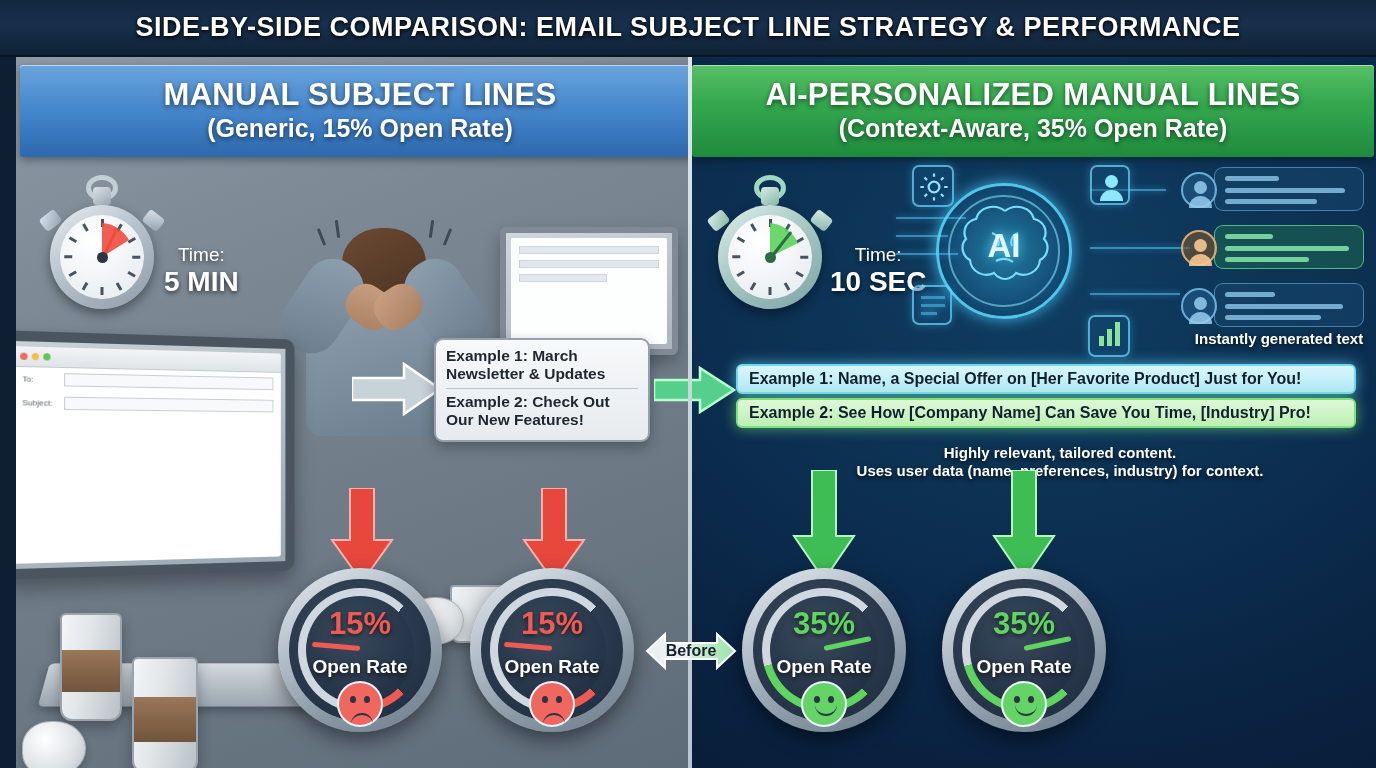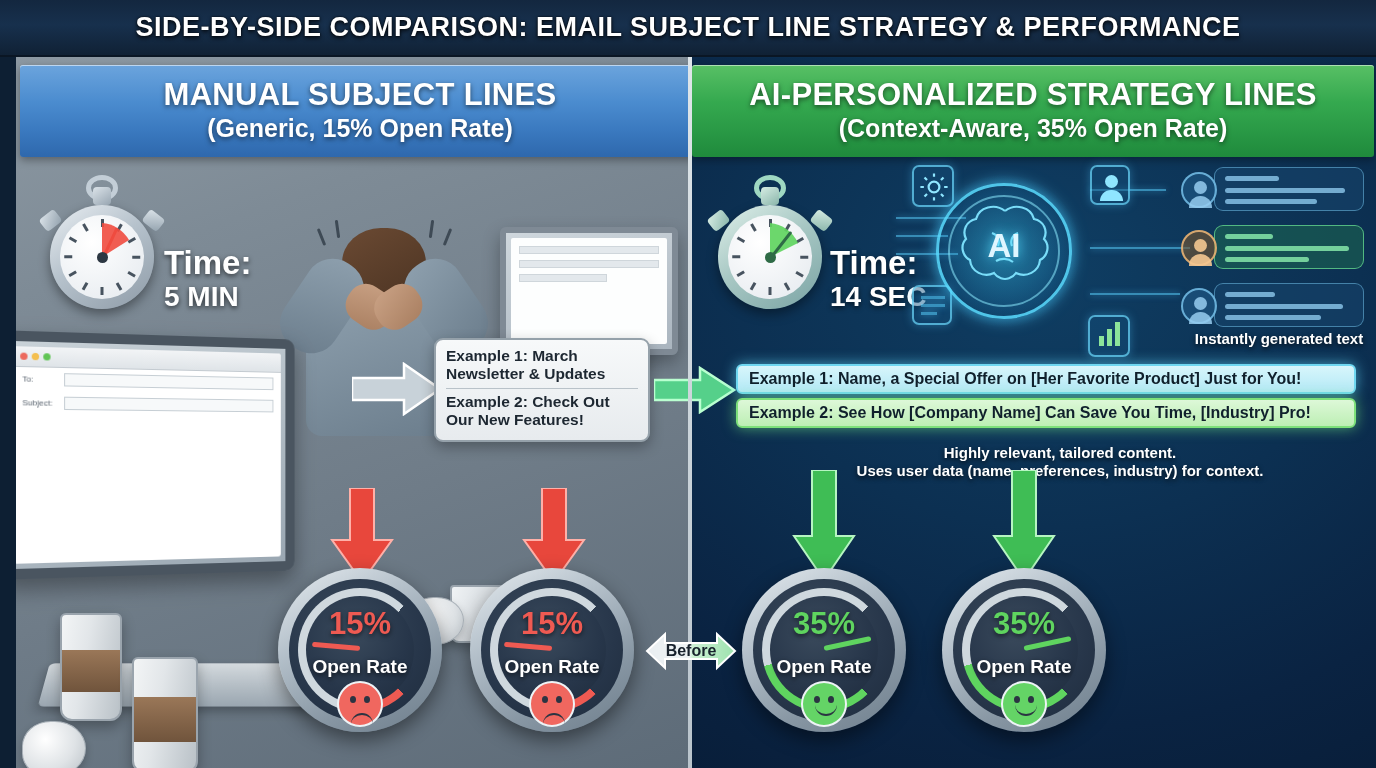--- a/index.html
+++ b/index.html
@@ -62,21 +62,21 @@
     background: linear-gradient(145deg,#dbe3e9,#93a2ae); border-radius:4px; }
   .watch .nubL { left:-9px; transform: rotate(-38deg); }
   .watch .nubR { right:-9px; transform: rotate(38deg); }
   .watch .needle { position:absolute; left:52px; top:50px; width:3px; height:34px;
     background:#2c3742; transform-origin: 1.5px 2px; border-radius:2px; }
   .watch .hub { position:absolute; left:47px; top:47px; width:11px; height:11px;
     border-radius:50%; background:#2c3742; }
   .watch .tick { position:absolute; left:51px; top:14px; width:2.5px; height:8px;
     background:#47535f; transform-origin: 1.25px 38px; }
   .timelabel { position:absolute; color:#ffffff; text-shadow:0 2px 5px rgba(0,0,0,.65); }
-  .timelabel .l1 { font-size:33px; font-weight:bold; line-height:1.1; }
+  .timelabel .l1 { font-size:19px; font-weight:normal; line-height:1.1;text-align:center; }
   .timelabel .l2 { font-size:28px; font-weight:bold; line-height:1.15; }
 
   
   .monitor { position:absolute; left:-14px; top:278px; width:300px; height:240px;
     background: linear-gradient(160deg,#c9d2d8,#9aa7b2);
     border:10px solid #4a5560; border-radius:10px; transform: perspective(600px) rotateY(9deg);
     box-shadow: 0 10px 22px rgba(0,0,0,.35); }
   .screen { position:absolute; inset:5px; background:#ffffff; border-radius:3px; overflow:hidden; }
   .mail-chrome { height:20px; background:linear-gradient(180deg,#f2f4f6,#dfe4e8);
     border-bottom:1px solid #c3cad0; display:flex; align-items:center; padding-left:6px; gap:4px; }
@@ -307,21 +307,21 @@
       </div>
     <div class="mug"></div>
     <div class="crumple" style="left:6px; top:664px; width:64px; height:56px;"></div>
     <div class="crumple" style="left:392px; top:540px; width:56px; height:48px;"></div>
     <div class="crumple" style="left:492px; top:556px; width:44px; height:38px;"></div>
   </div>
 
   <div class="panel right">
 
     <div class="band r">
-      <div class="b1">AI-PERSONALIZED STRATEGY LINES</div>
+      <div class="b1">AI-PERSONALIZED MANUAL LINES</div>
       <div class="b2">(Context-Aware, 35% Open Rate)</div>
     </div>
 
     <div class="watch" style="left:28px; top:148px;">
       <div class="body" style="background:linear-gradient(145deg,#dff0ea,#a8c8c4 45%,#7aa3a4);">
         <div class="ring" style="border-color:#9fd8c2"></div>
           <div class="crown" style="background:linear-gradient(145deg,#d6ece3,#8ab6ab)"></div>
         <div class="nubL" style="background:linear-gradient(145deg,#d6ece3,#8ab6ab)"></div>
         <div class="nubR" style="background:linear-gradient(145deg,#d6ece3,#8ab6ab)"></div>
         <div class="face"></div>
@@ -339,21 +339,21 @@
         <div class="tick" style="transform:rotate(330deg)"></div>
         <svg style="position:absolute;left:10px;top:10px" width="84" height="84" viewBox="0 0 84 84">
           <path d="M42 42 L42 8 A34 34 0 0 1 70 28 Z" fill="#5fd45f" opacity=".92"></path>
         </svg>
         <div class="needle" style="background:#2f6b46; transform:rotate(218deg)"></div>
         <div class="hub" style="background:#2f6b46"></div>
       </div>
     </div>
     <div class="timelabel" style="left:140px; top:188px;">
       <div class="l1">Time:</div>
-      <div class="l2">14 SEC</div>
+      <div class="l2">10 SEC</div>
     </div>
 
     <div class="chip" style="left:222px; top:108px; width:42px; height:42px;">
       <svg width="38" height="38" viewBox="0 0 24 24" style="position:absolute;left:1px;top:1px">
         <g fill="none" stroke="#8fe6ff" stroke-width="1.4">
           <circle cx="12" cy="12" r="3.4"></circle>
           <path d="M12 3.4v2.2M12 18.4v2.2M3.4 12h2.2M18.4 12h2.2M6 6l1.6 1.6M16.4 16.4L18 18M18 6l-1.6 1.6M7.6 16.4L6 18"></path>
         </g>
       </svg>
     </div>

